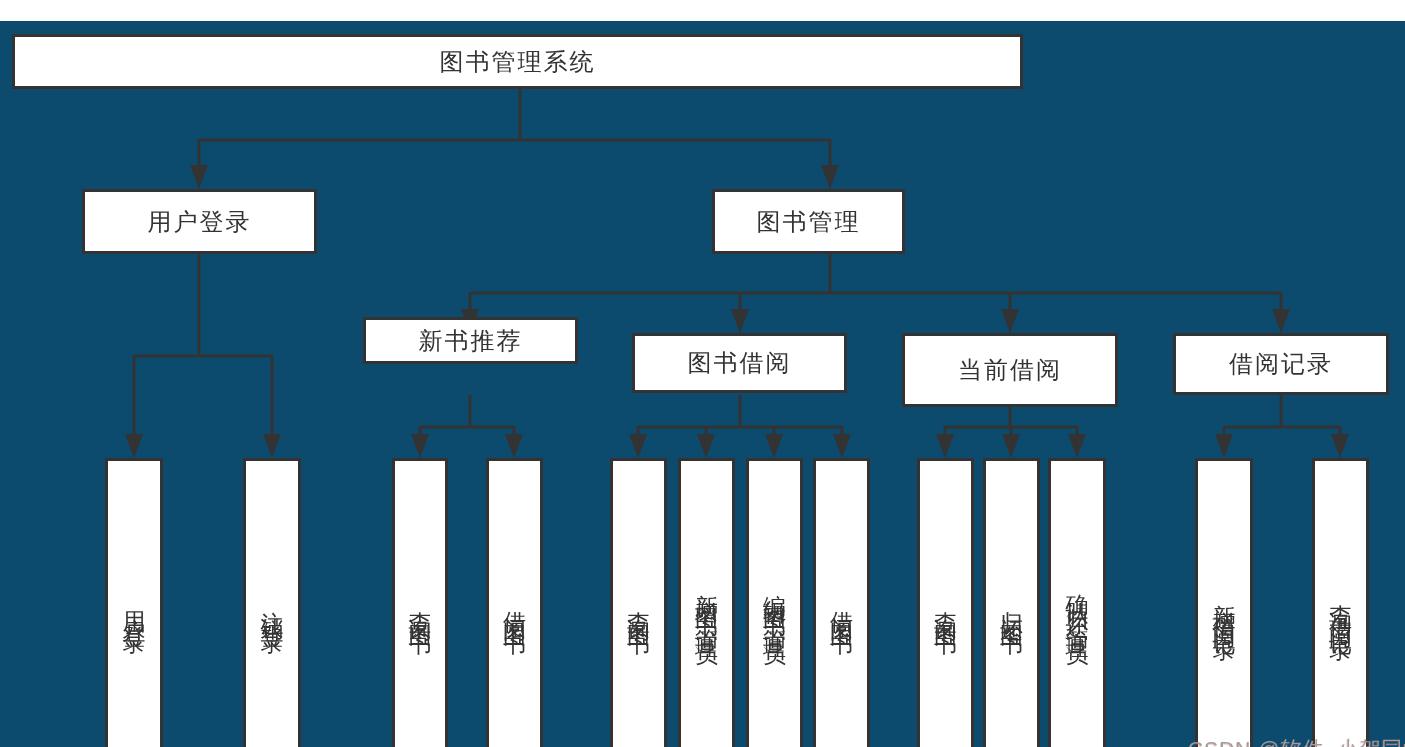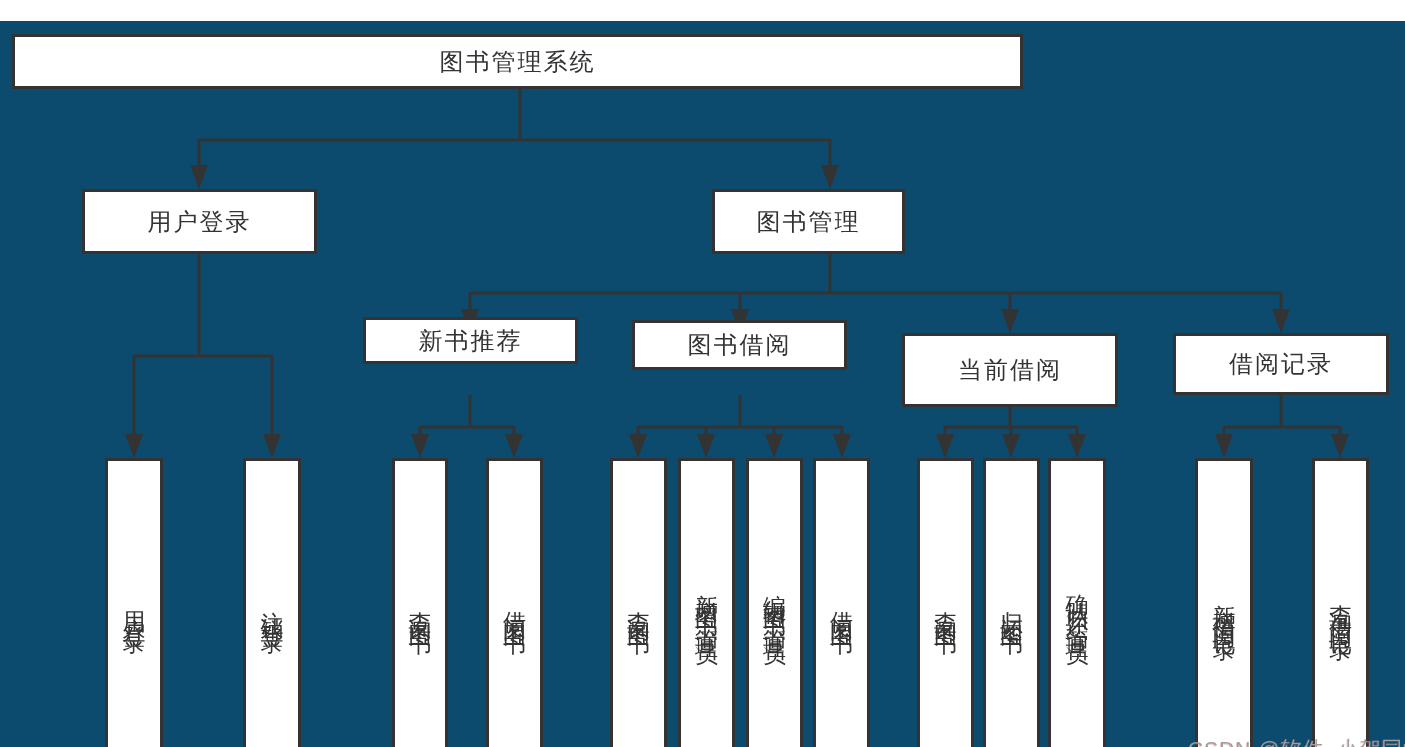--- a/index.html
+++ b/index.html
@@ -43,21 +43,21 @@
     writing-mode: vertical-rl;
     font-size: 23px;
     letter-spacing: 7px;
     line-height: 1;
   }
   
   .n-root           { left: 12px;   top: 13px;  width: 1011px; height: 55px; }
   .n-user-login     { left: 82px;   top: 168px; width: 235px;  height: 65px; }
   .n-book-mgmt      { left: 712px;  top: 168px; width: 193px;  height: 65px; }
   .n-new-book       { left: 363px;  top: 296px; width: 215px;  height: 47px; }
-  .n-book-borrow    { left: 632px;  top: 299px; width: 215px;  height: 50px; }
+  .n-book-borrow    { left: 632px;  top: 312px; width: 215px;  height: 60px; }
   .n-current-borrow { left: 902px;  top: 312px; width: 216px;  height: 74px; }
   .n-borrow-record  { left: 1173px; top: 312px; width: 216px;  height: 62px; }
   
   .leaf { top: 437px; height: 298px; }
   .l-1  { left: 105px;  width: 58px; }
   .l-2  { left: 243px;  width: 58px; }
   .l-3  { left: 392px;  width: 56px; }
   .l-4  { left: 486px;  width: 57px; }
   .l-5  { left: 610px;  width: 57px; }
   .l-6  { left: 678px;  width: 57px; }

